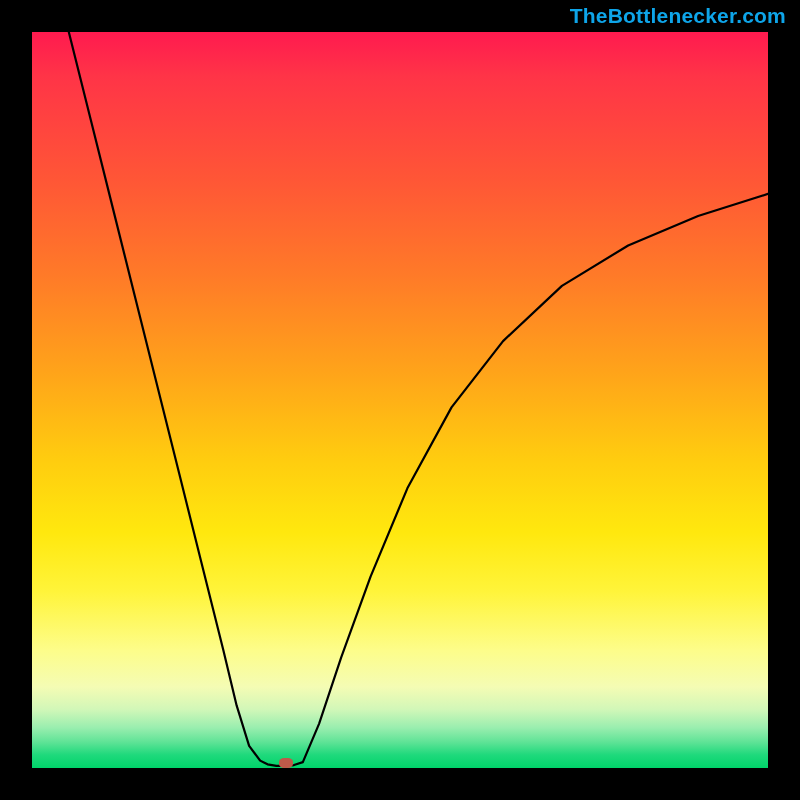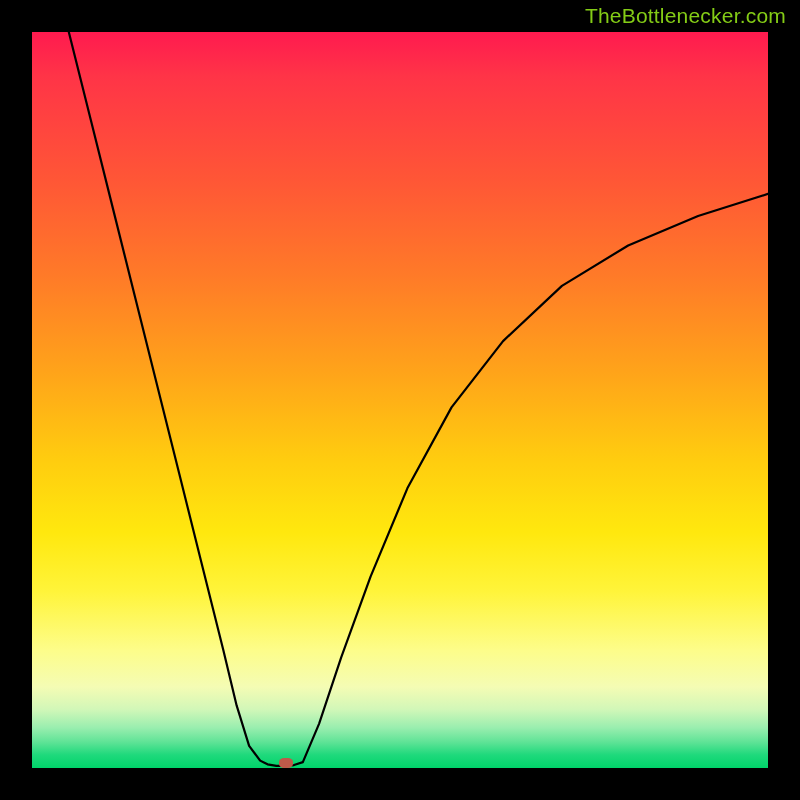--- a/index.html
+++ b/index.html
@@ -14,24 +14,24 @@
   .frame {
     position: relative;
     width: 800px;
     height: 800px;
     background: #000;
   }
   .watermark {
     position: absolute;
     top: 4px;
     right: 14px;
-    color: #84cc16;
+    color: #0ea5e9;
     font-size: 21px;
     letter-spacing: 0.2px;
-    font-weight: 400;
+    font-weight: 700;
     z-index: 10;
     -webkit-font-smoothing: antialiased;
   }
   .plot-outer {
     position: absolute;
     left: 32px;
     top: 32px;
     width: 736px;
     height: 736px;
     background: #000;

